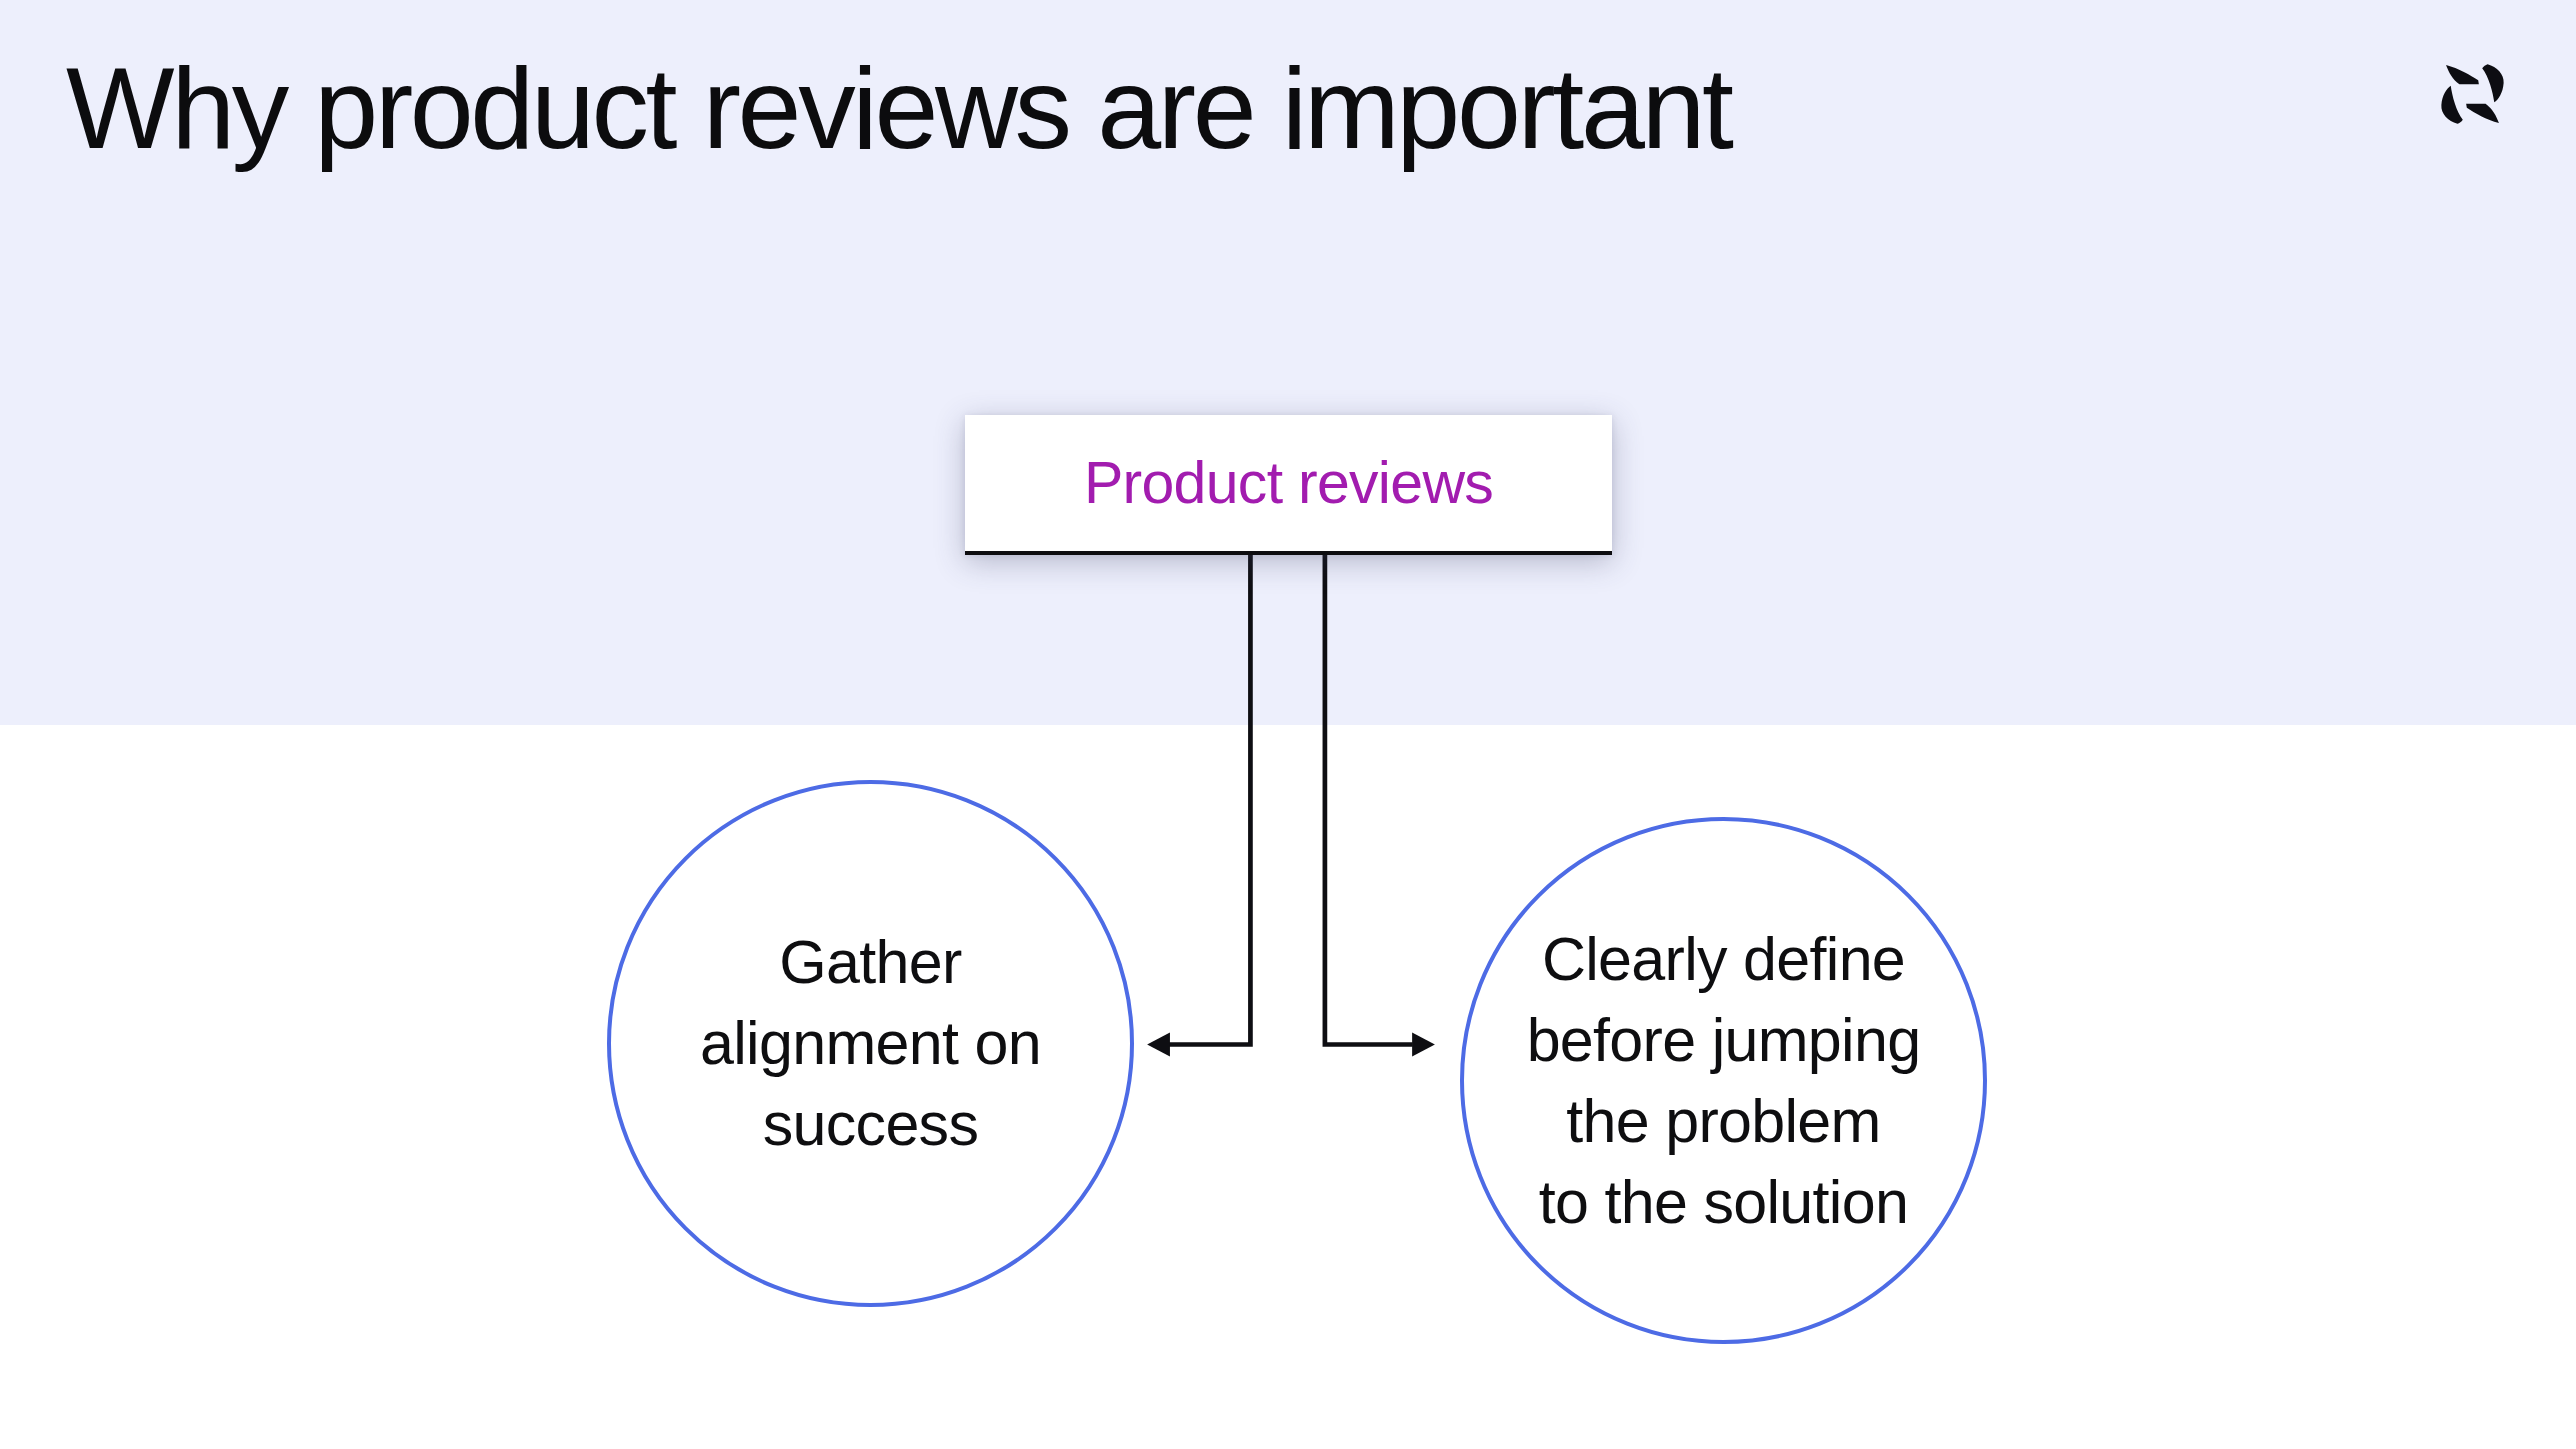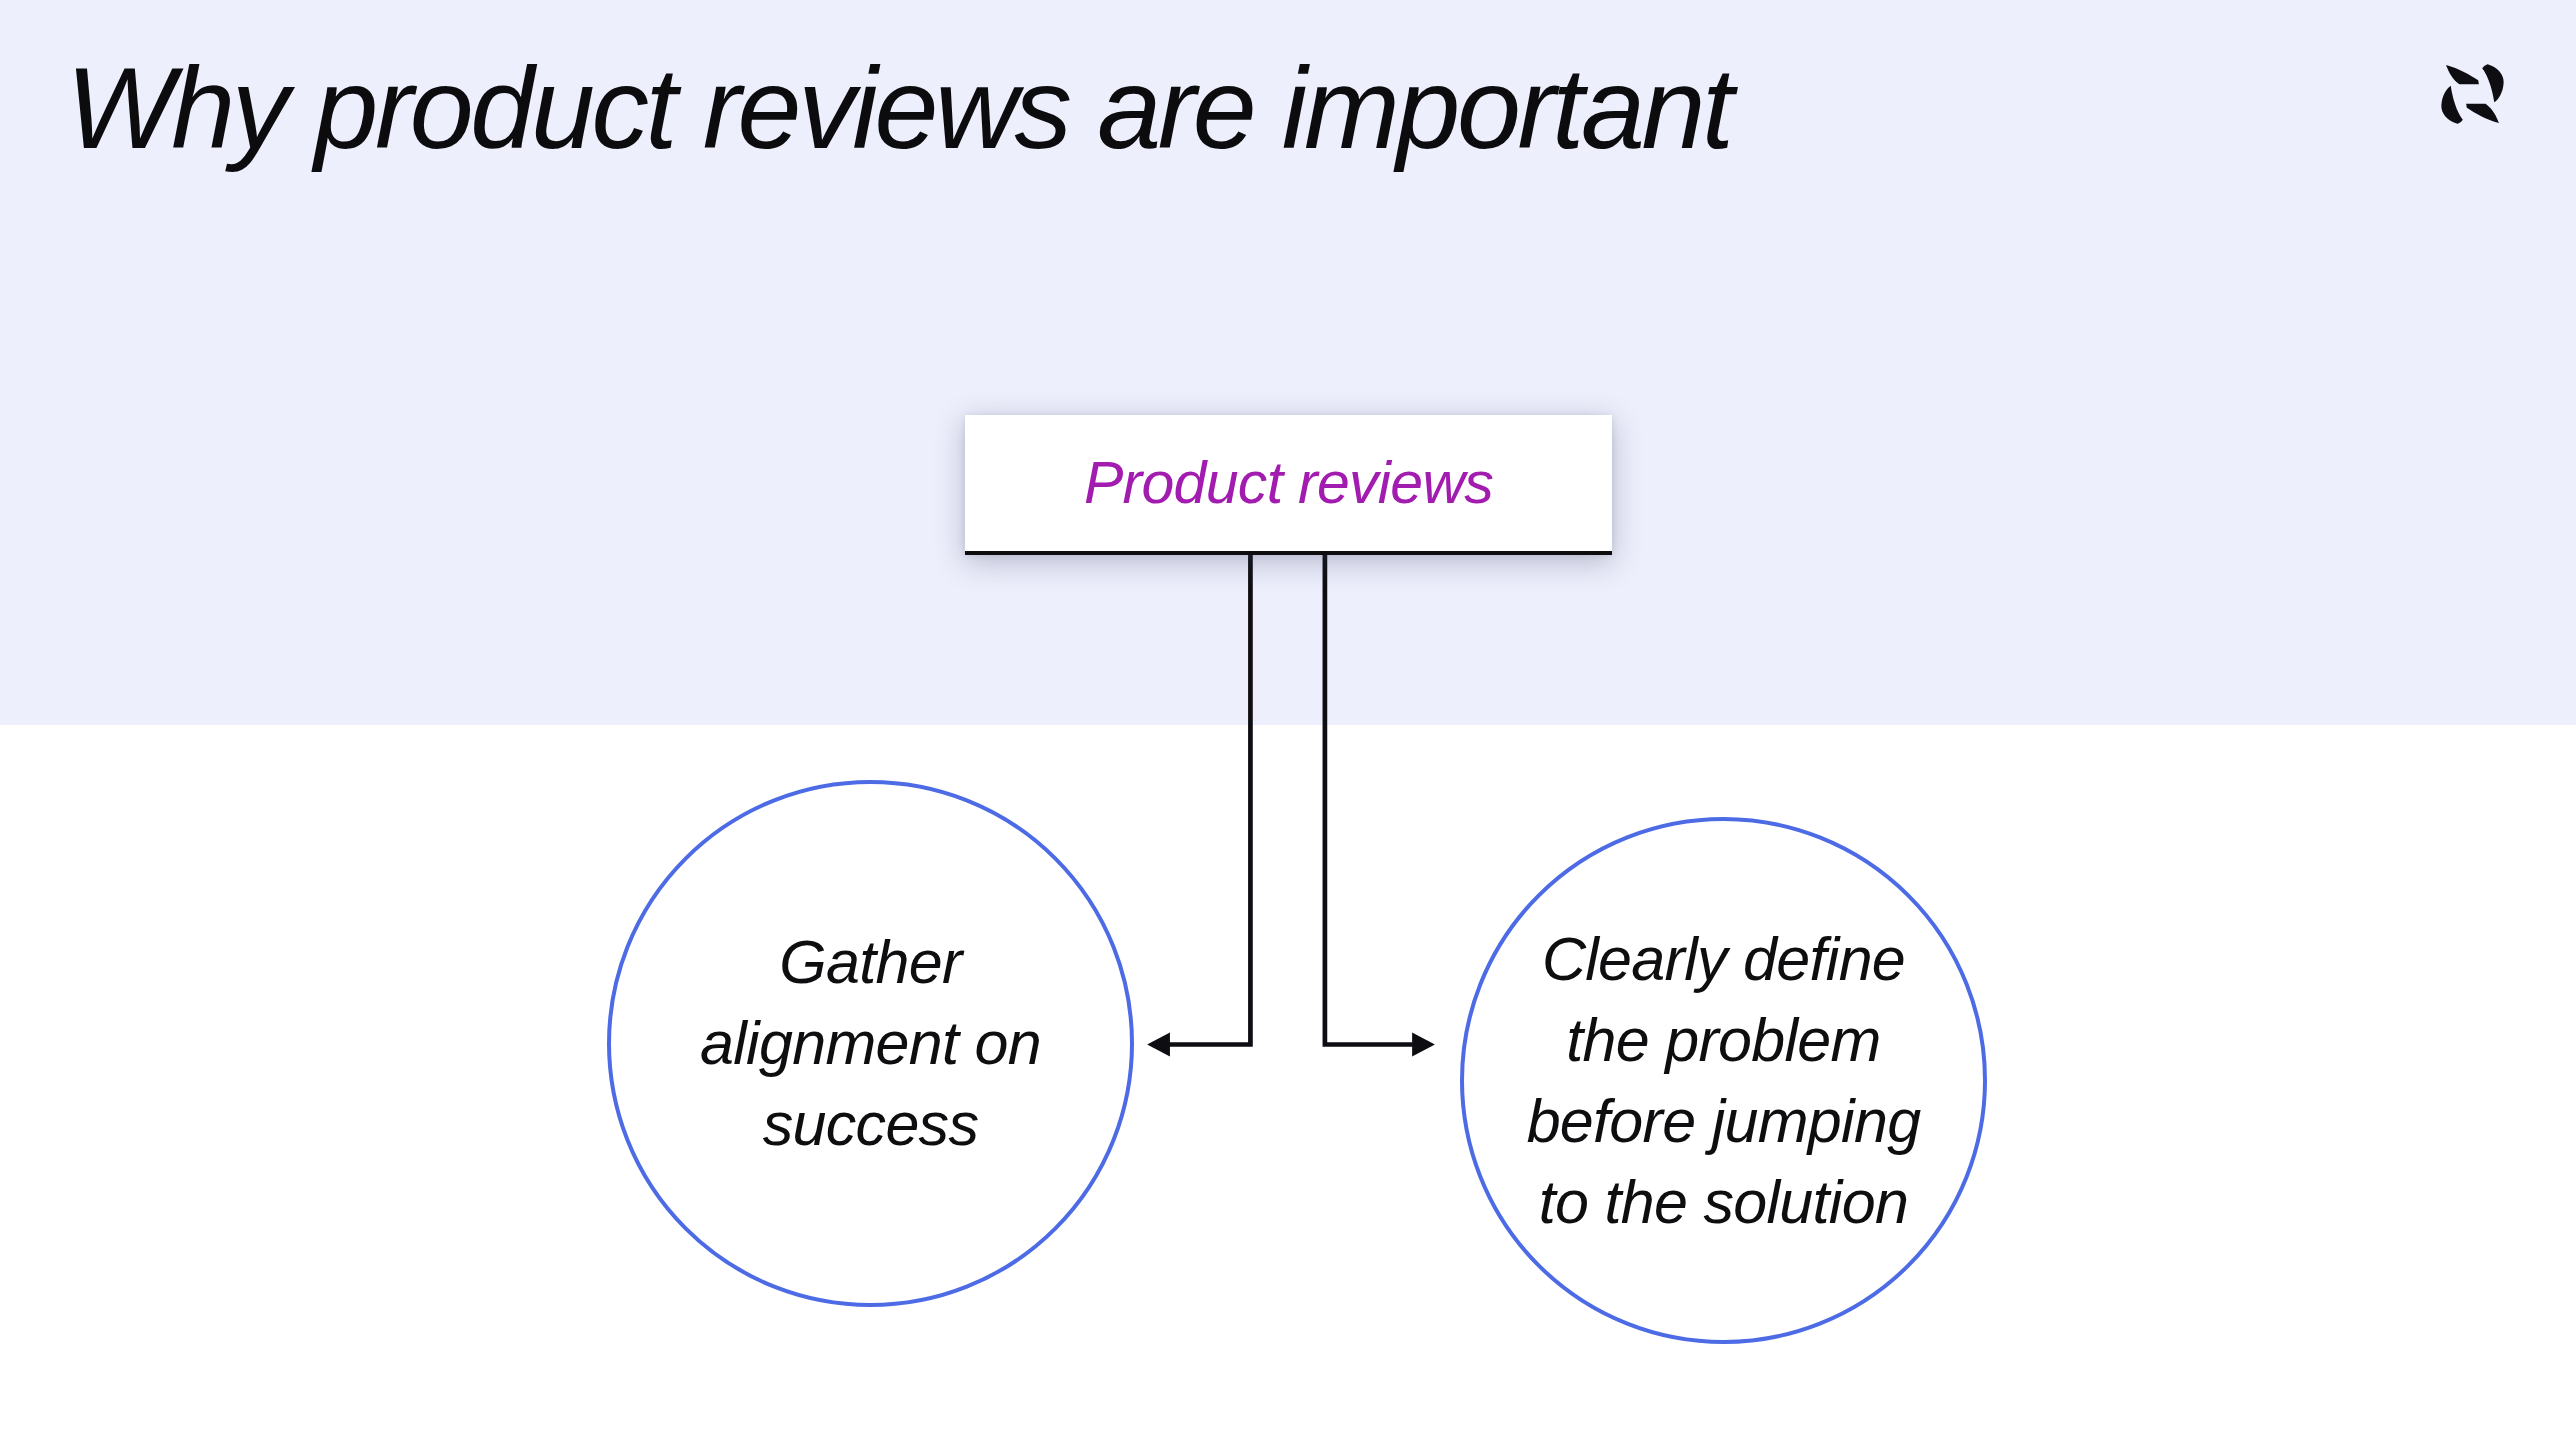--- a/index.html
+++ b/index.html
@@ -2,21 +2,21 @@
 <html style="font-size:10.7px"><head>
 <meta charset="utf-8">
 <style>
   html,body{margin:0;padding:0;}
   body{
     width:2576px;height:1449px;overflow:hidden;
     background:#ffffff;
     font-family:"Liberation Sans", sans-serif;
     -webkit-font-smoothing:antialiased;
   }
-  .slide{position:relative;width:2576px;height:1199px;background:#ffffff;font-style:italic;}
+  .slide{position:relative;width:2576px;height:1199px;background:#ffffff;}
   .band-top{
     position:absolute;left:0;top:0;width:2576px;height:725px;
     background:#EDEFFC;
   }
   .title{
     position:absolute;left:66px;top:51px;margin:0;
     font-size:115px;line-height:1;font-weight:500;letter-spacing:-3.4px;
     color:#0C0C0E;white-space:nowrap;
   }
   .logo{
@@ -79,20 +79,20 @@
     <div class="circle-text">
       <div>Gather</div>
       <div>alignment on</div>
       <div>success</div>
     </div>
   </div>
 
   <div class="circle right">
     <div class="circle-text">
       <div>Clearly define</div>
+      <div>before jumping</div>
       <div>the problem</div>
-      <div>before jumping</div>
       <div>to the solution</div>
     </div>
   </div>
 
 </div>
 
 
 </body></html>

